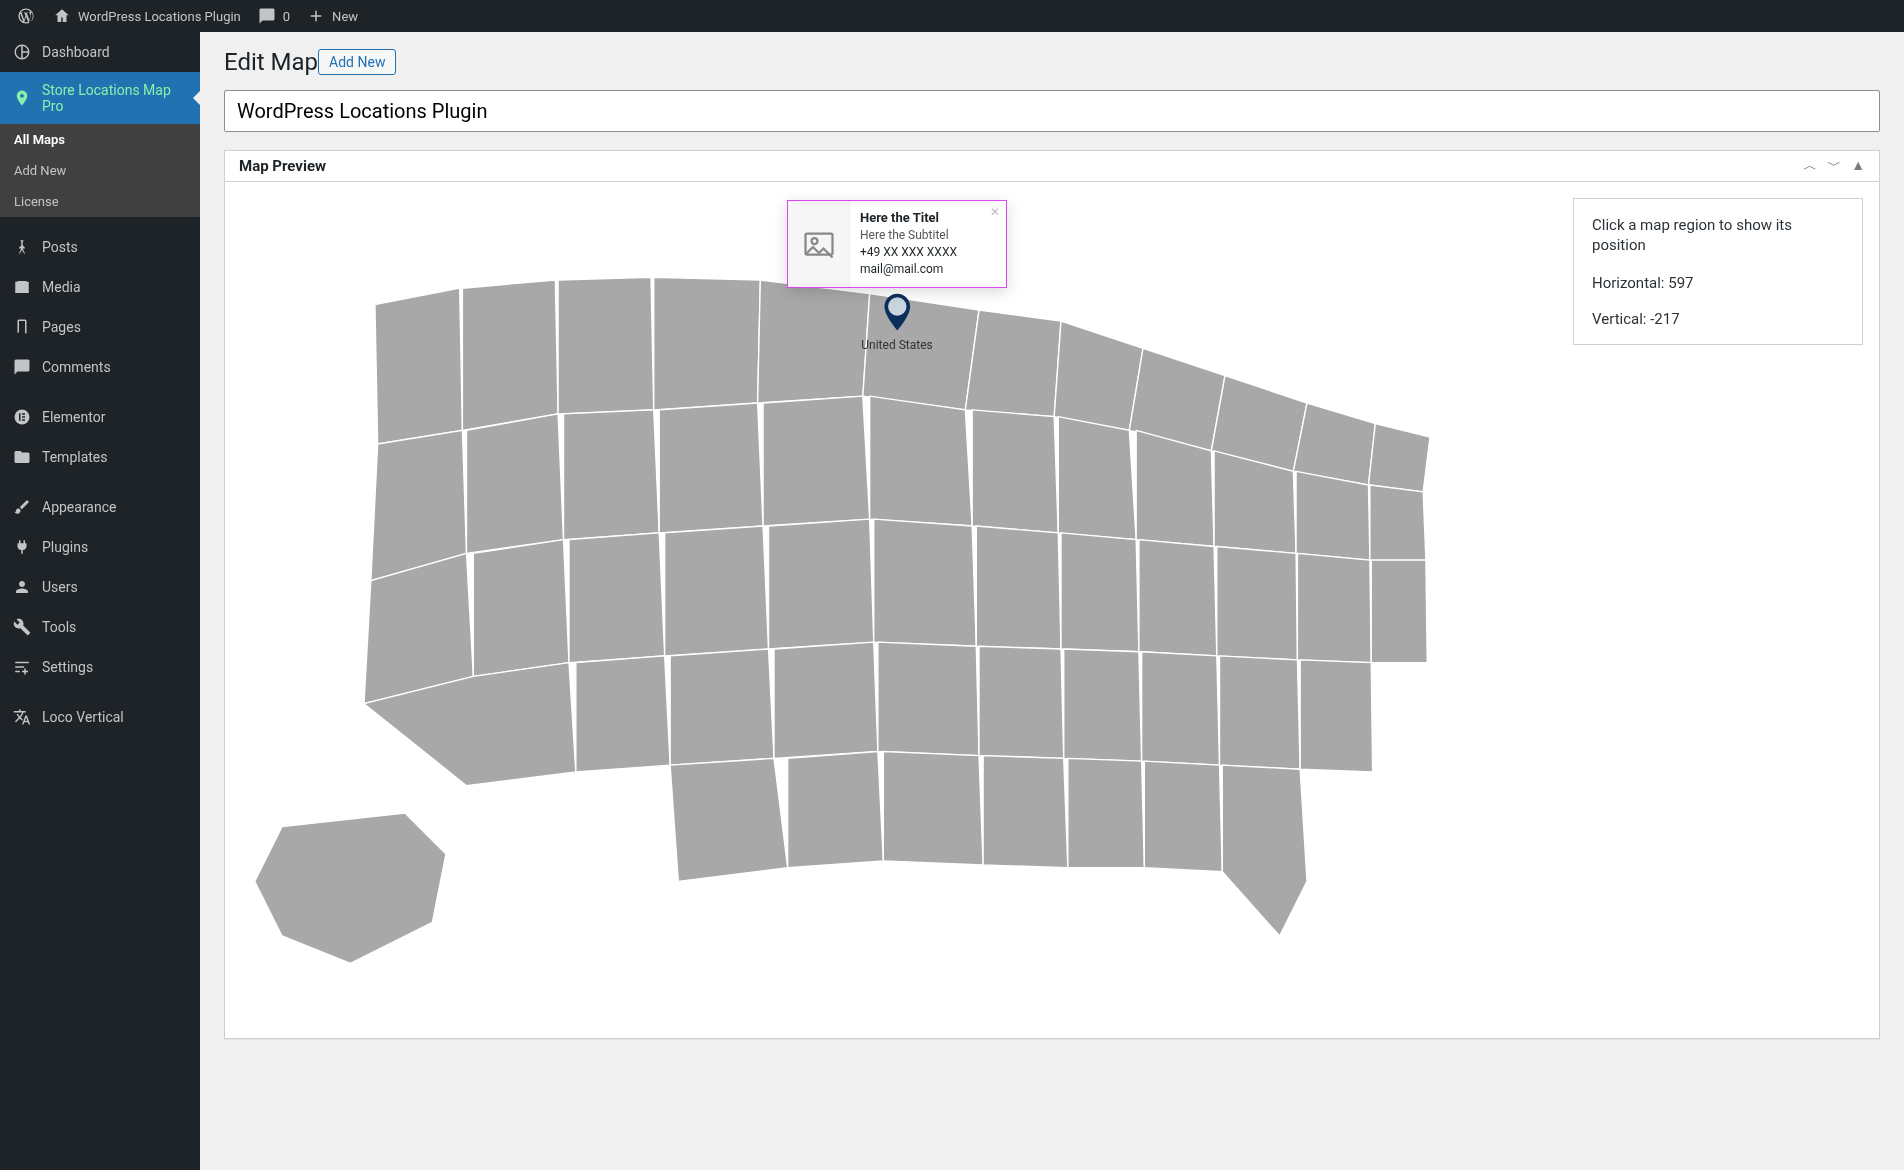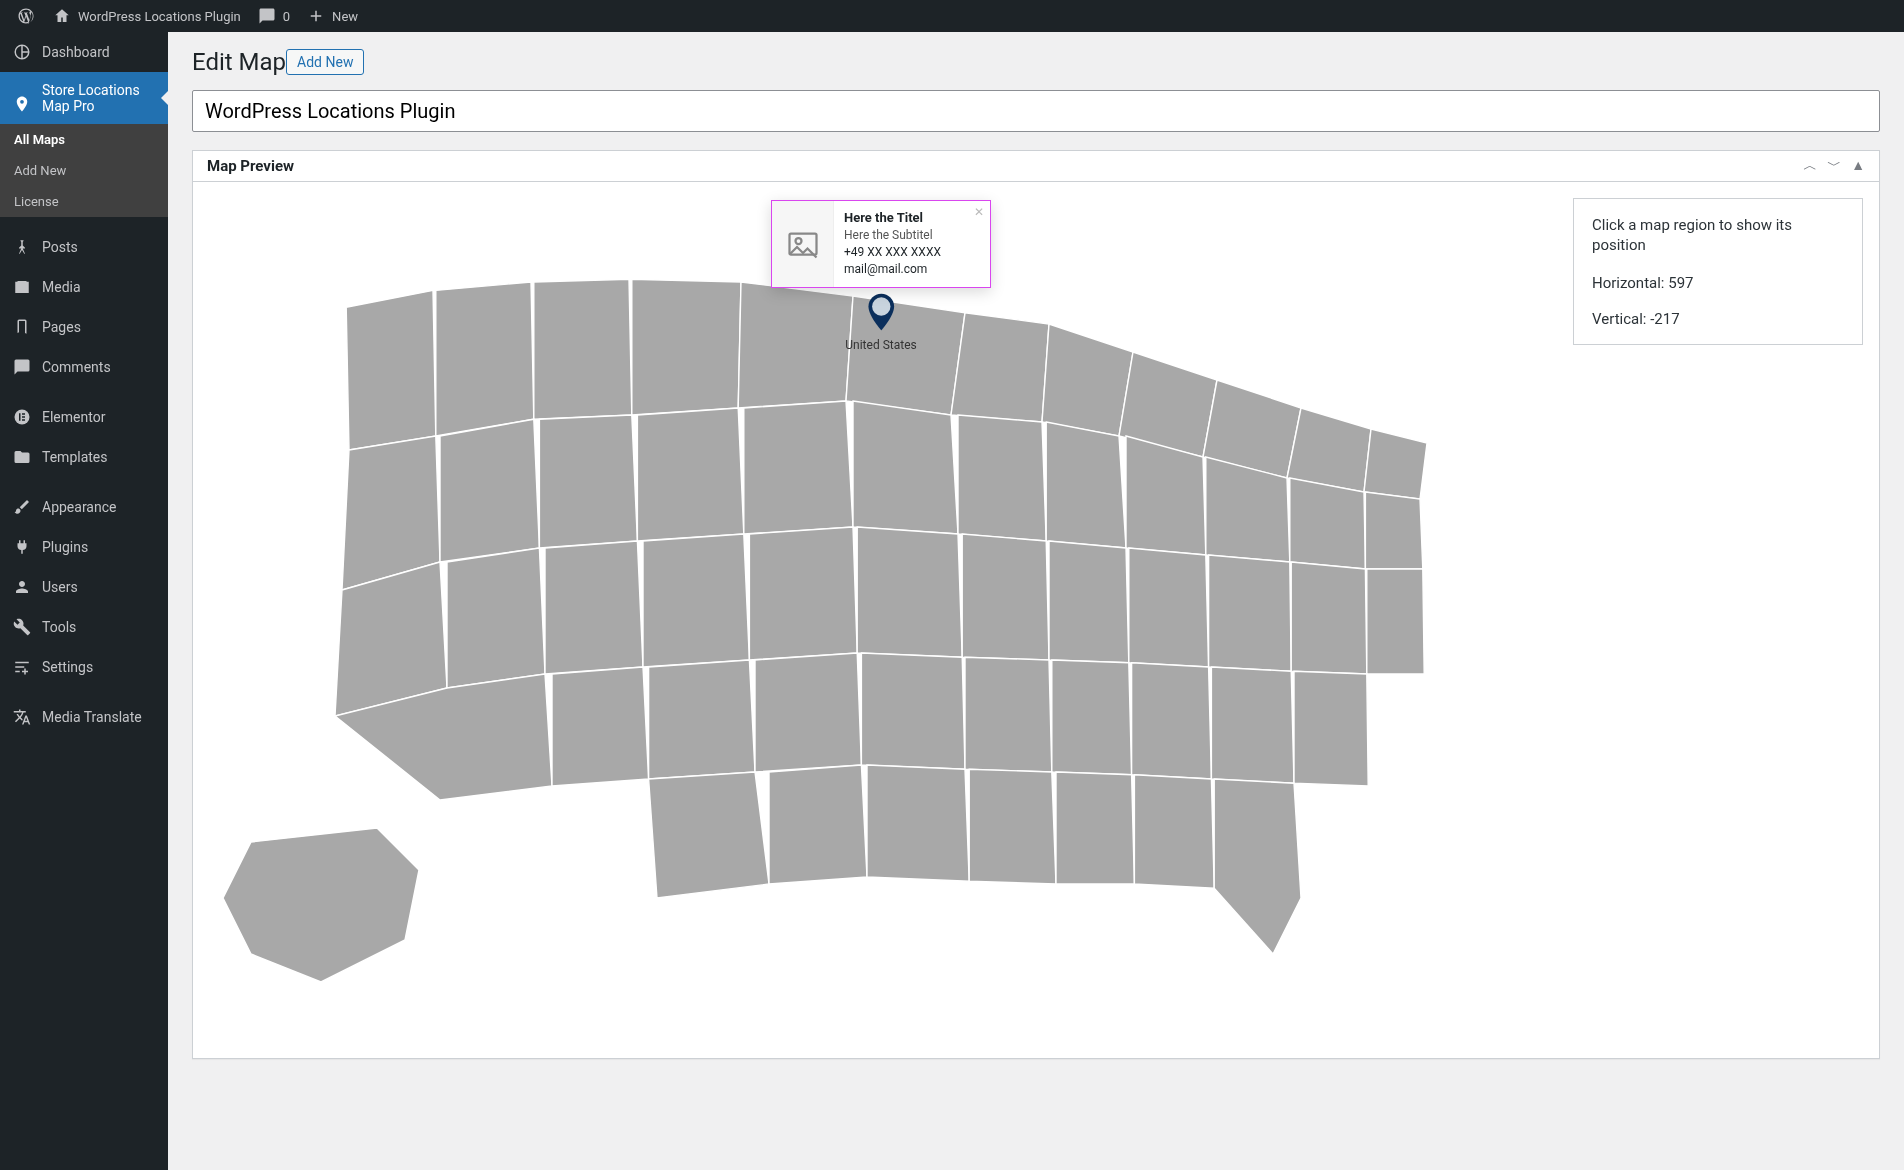--- a/index.html
+++ b/index.html
@@ -4,24 +4,24 @@
 <style>
 * { margin: 0; padding: 0; box-sizing: border-box; font-family: -apple-system, BlinkMacSystemFont, "Segoe UI", Roboto, sans-serif; }
 body { background: #f0f0f1; color: #1d2327; }
 
 .topbar { background: #1d2327; color: #c3c4c7; height: 32px; display: flex; align-items: center; padding: 0 8px; font-size: 13px; }
 .topbar-item { display: flex; align-items: center; gap: 6px; padding: 0 8px; height: 100%; cursor: pointer; }
 .topbar .icon { width: 20px; height: 20px; display: inline-flex; align-items: center; justify-content: center; }
 
 .layout { display: flex; min-height: calc(100vh - 32px); }
 
-.sidebar { width: 168px; background: #1d2327; color: #c3c4c7; font-size: 14px; }
+.sidebar { width: 200px; background: #1d2327; color: #c3c4c7; font-size: 14px; }
 .sidebar-item { display: flex; align-items: center; gap: 10px; padding: 10px 12px; cursor: pointer; position: relative; }
 .sidebar-item .icon { width: 20px; height: 20px; display: inline-flex; align-items: center; justify-content: center; flex-shrink: 0; }
-.sidebar-item.active { background: #2271b1; color: #ffffff; align-items: flex-end; }
+.sidebar-item.active { background: #2271b1; color: #86efac; }
 .sidebar-item.active::after {
   content: ""; position: absolute; right: -1px; top: 50%; transform: translateY(-50%);
   border: 8px solid transparent; border-right-color: #f0f0f1;
 }
 .sidebar-sub { background: #404040; }
 .sidebar-sub-item { padding: 8px 12px 8px 14px; cursor: pointer; font-size: 13px; }
 .sidebar-sub-item.current { color: #fff; font-weight: 600; }
 .sidebar-spacer { height: 10px; }
 
 .main { flex: 1; padding: 16px 24px 40px 24px; }
@@ -224,21 +224,21 @@
     </div>
 
     <div class="sidebar-spacer"></div>
 
     <div class="sidebar-item">
       <span class="icon">
         <svg class="icon-svg" viewBox="0 0 24 24">
             <path d="M12.87 15.07l-2.54-2.51.03-.03A17.52 17.52 0 0014.07 6H17V4h-7V2H8v2H1v2h11.17C11.5 7.92 10.44 9.75 9 11.35 8.07 10.32 7.3 9.19 6.69 8h-2c.73 1.63 1.73 3.17 2.98 4.56l-5.09 5.02L4 19l5-5 3.11 3.11.76-2.04zM18.5 10h-2L12 22h2l1.12-3h4.75L21 22h2l-4.5-12zm-2.62 7l1.62-4.33L19.12 17h-3.24z"></path>
           </svg>
       </span>
-      <span>Media Translate</span>
+      <span>Loco Vertical</span>
     </div>
   </div>
 
   <div class="main">
     <div class="page-header">
       <h1 class="page-title">Edit Map</h1>
       <button class="add-new-btn">Add New</button>
     </div>
 
     <input type="text" class="title-input" value="WordPress Locations Plugin" style="">

